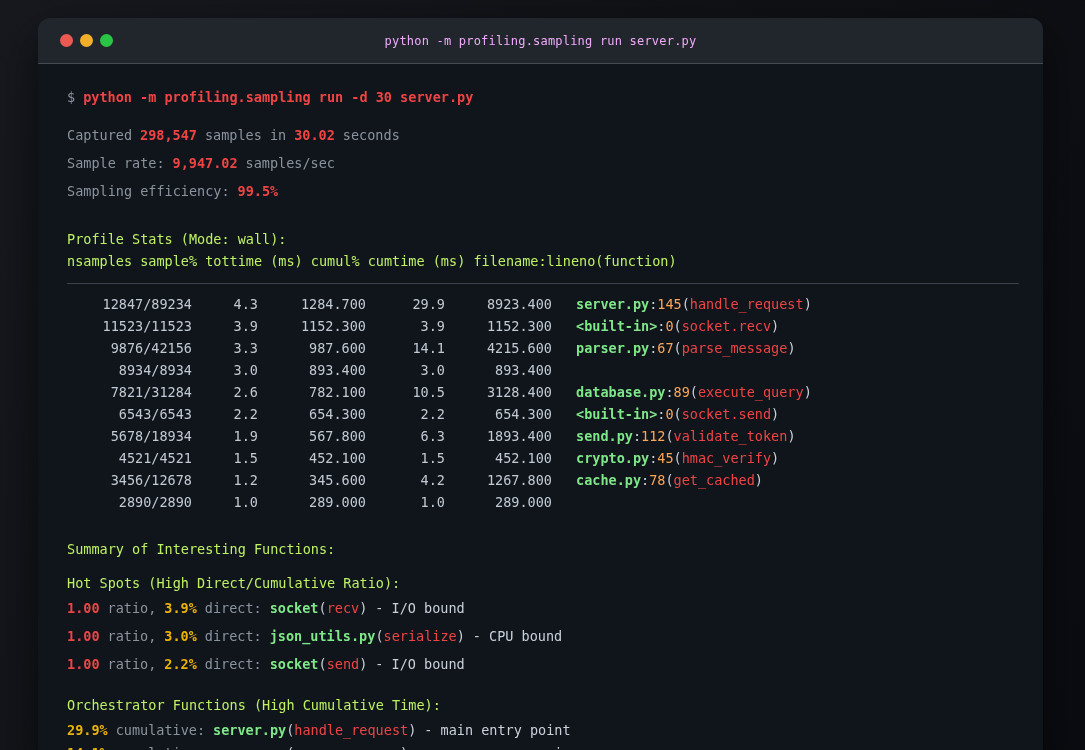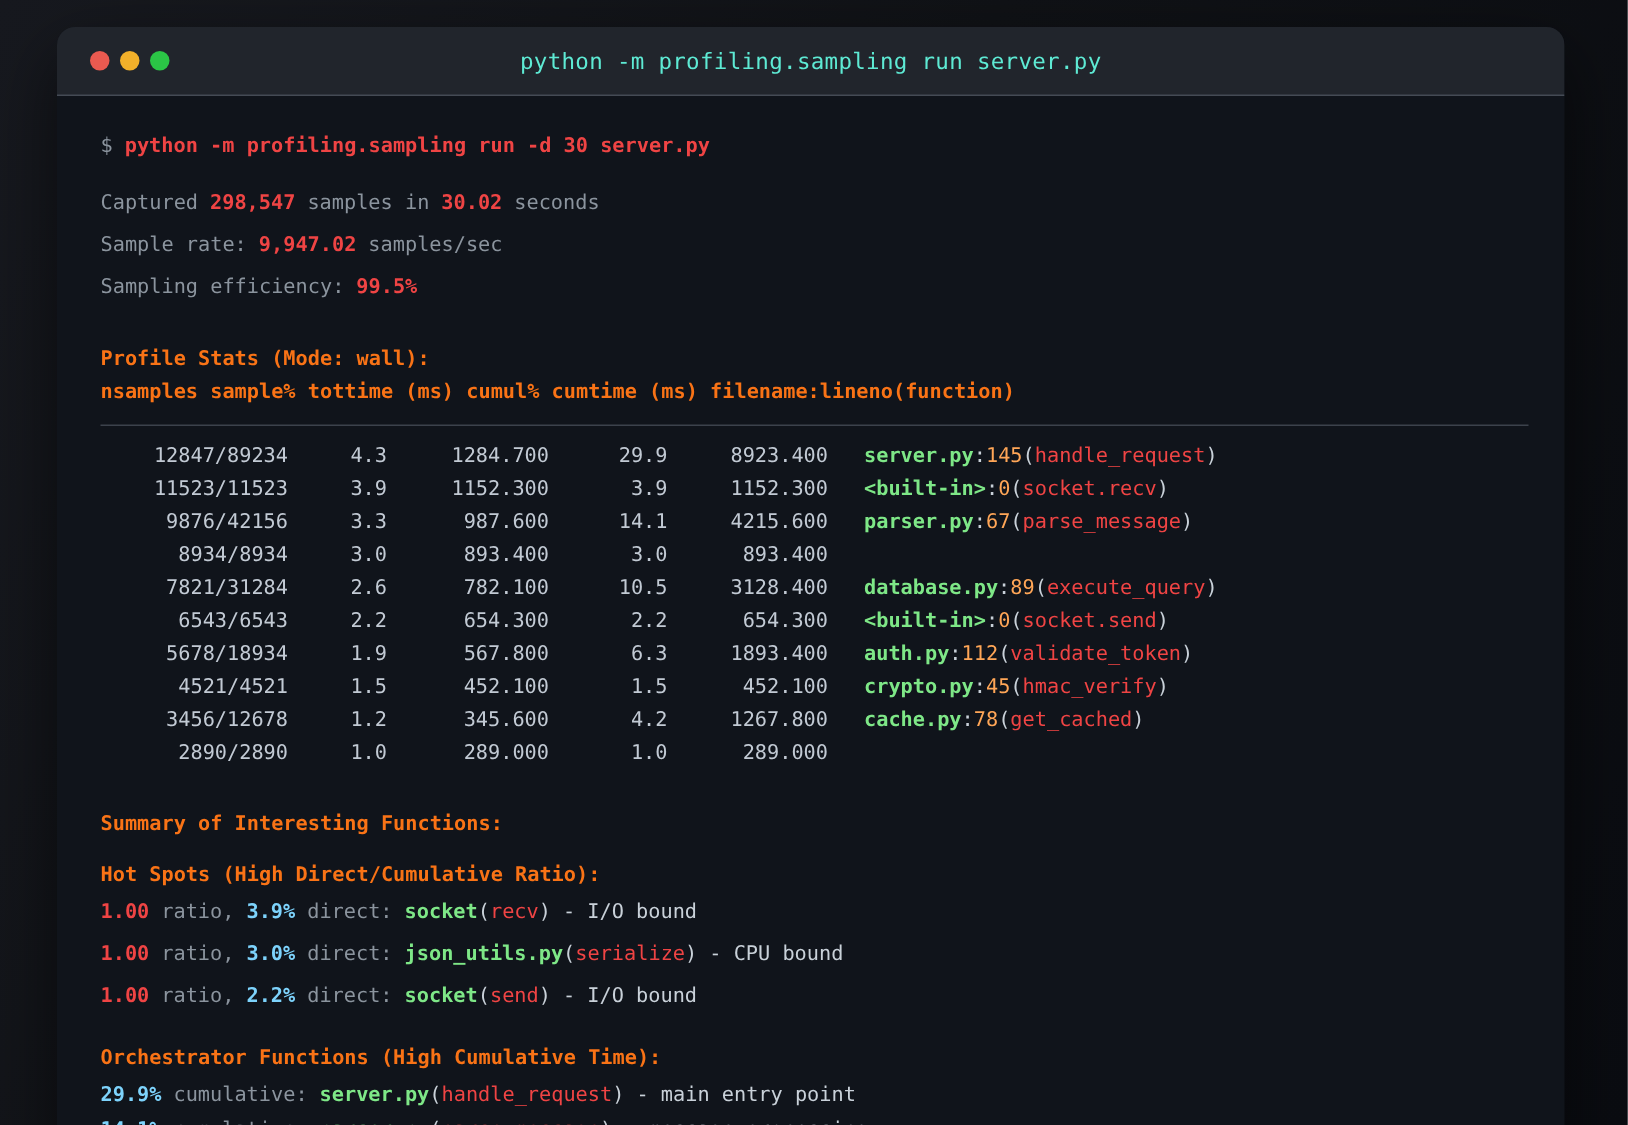--- a/index.html
+++ b/index.html
@@ -13,30 +13,30 @@
     background:#10141b; border-radius:12px; overflow:hidden;
     box-shadow: 0 18px 48px rgba(0,0,0,.55);
   }
   .titlebar {
     position:relative; height:46px; background:#21252c;
     border-bottom:1px solid #454b55;
     display:flex; align-items:center; justify-content:center;
   }
   .lights { position:absolute; left:22px; top:0; height:100%; display:flex; align-items:center; gap:7px; }
   .light { width:13px; height:13px; border-radius:50%; }
-  .titlebar-title { font-size:15px; color:#5eead4; letter-spacing:.2px; }
+  .titlebar-title { font-size:12px; color:#f0abfc; letter-spacing:.2px; }
   .terminal { padding:22px 24px 0 29px; font-size:13.5px; color:#c9d1d9; }
   .line { line-height:22px; display:flex; white-space:pre; }
   .gap8 > * { margin-right:8px; }
   .gap8 > *:last-child { margin-right:0; }
   .gray  { color:#8b949e; }
   .fg    { color:#c9d1d9; }
   .green { color:#ef4444; }
-  .orange{ color:#7dd3fc; }
-  .hdr   { color:#f97316; font-weight:bold; }
+  .orange{ color:#eab308; }
+  .hdr   { color:#bef264; font-weight:normal; }
   .b     { font-weight:bold; }
   .l-captured { margin-top:16px; }
   .l-rate, .l-eff { margin-top:6px; }
   .h-profile { margin-top:26px; }
   .tdivider { border:none; border-top:1px solid #3c424c; margin:11px 0 9px; }
   .prow { line-height:22px; display:flex; white-space:pre; color:#c2cad4; }
   .c { display:inline-block; text-align:right; }
   .c1{ width:125px; } .c2{ width:66px; } .c3{ width:108px; } .c4{ width:79px; } .c5{ width:107px; }
   .floc { margin-left:24px; text-align:left; }
   .lineno { color:#ffa657; }
@@ -151,21 +151,21 @@
           <span class="c c5">654.300</span>
           <span class="floc"><span class="file b">&lt;built-in&gt;</span><span class="lineno">0</span><span class="func">socket.send</span></span>
         </div>
 
         <div class="prow">
           <span class="c c1">5678/18934</span>
           <span class="c c2">1.9</span>
           <span class="c c3">567.800</span>
           <span class="c c4">6.3</span>
           <span class="c c5">1893.400</span>
-          <span class="floc"><span class="file b">auth.py</span><span class="lineno">112</span><span class="func">validate_token</span></span>
+          <span class="floc"><span class="file b">send.py</span><span class="lineno">112</span><span class="func">validate_token</span></span>
         </div>
 
         <div class="prow">
           <span class="c c1">4521/4521</span>
           <span class="c c2">1.5</span>
           <span class="c c3">452.100</span>
           <span class="c c4">1.5</span>
           <span class="c c5">452.100</span>
           <span class="floc"><span class="file b">crypto.py</span><span class="lineno">45</span><span class="func">hmac_verify</span></span>
         </div>

